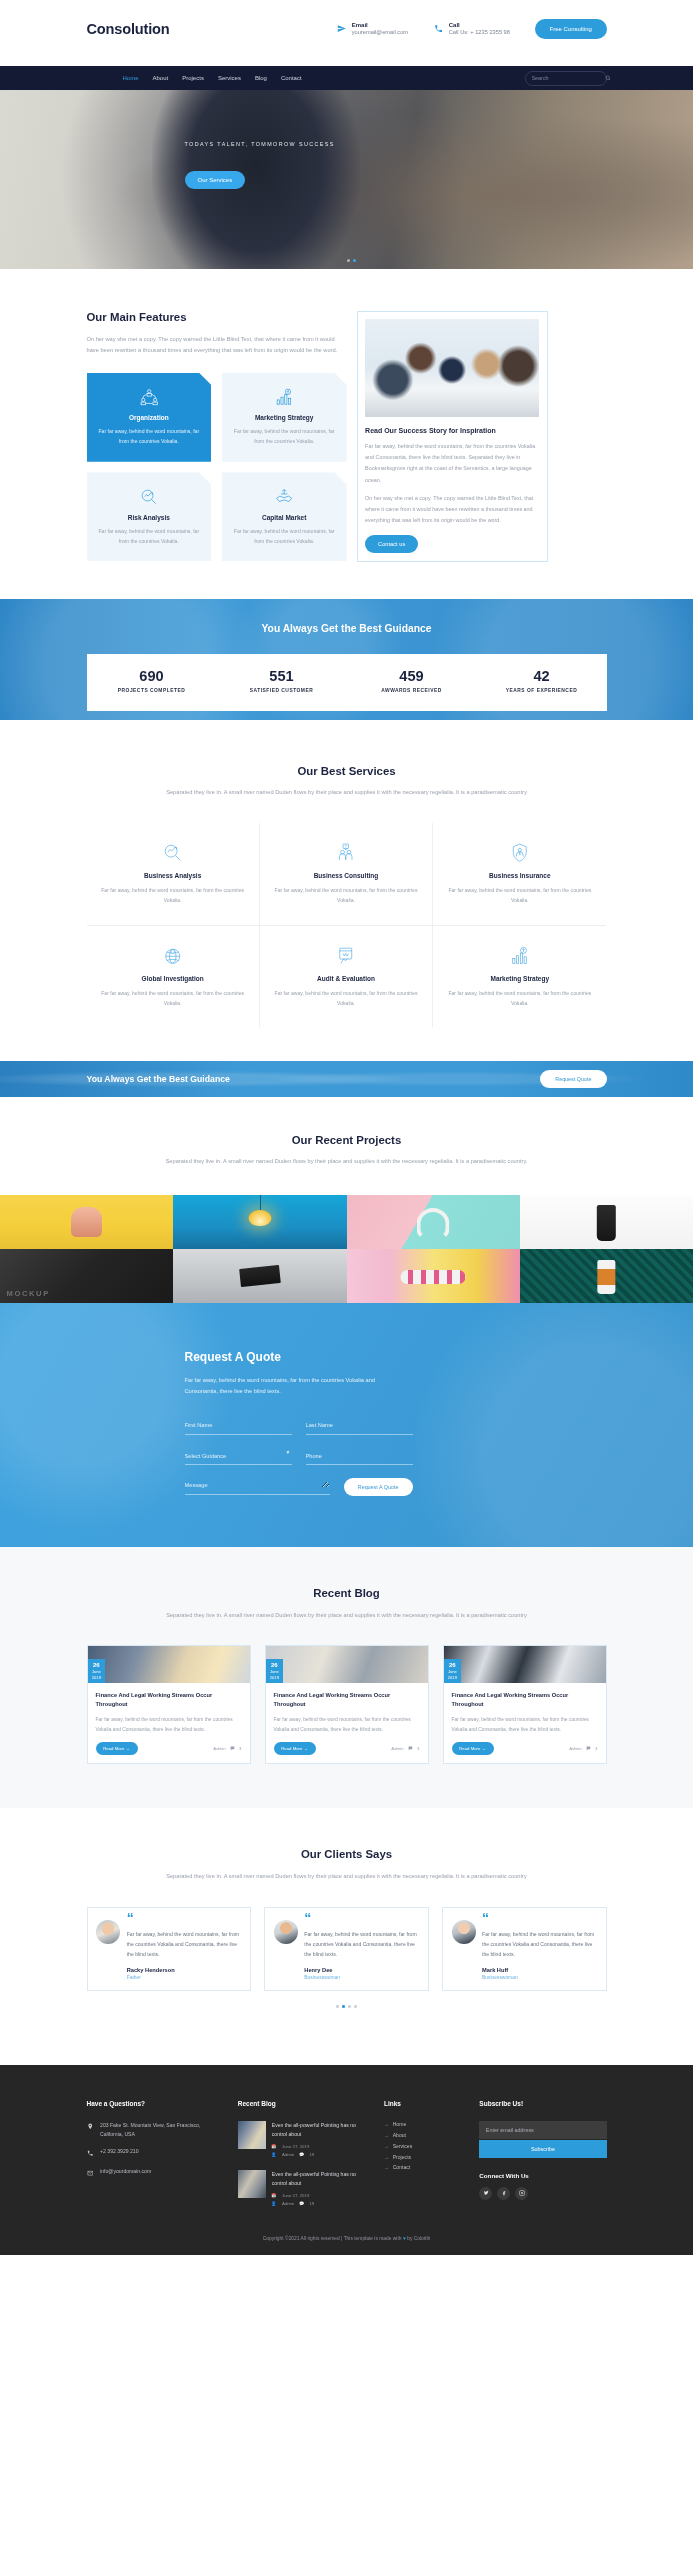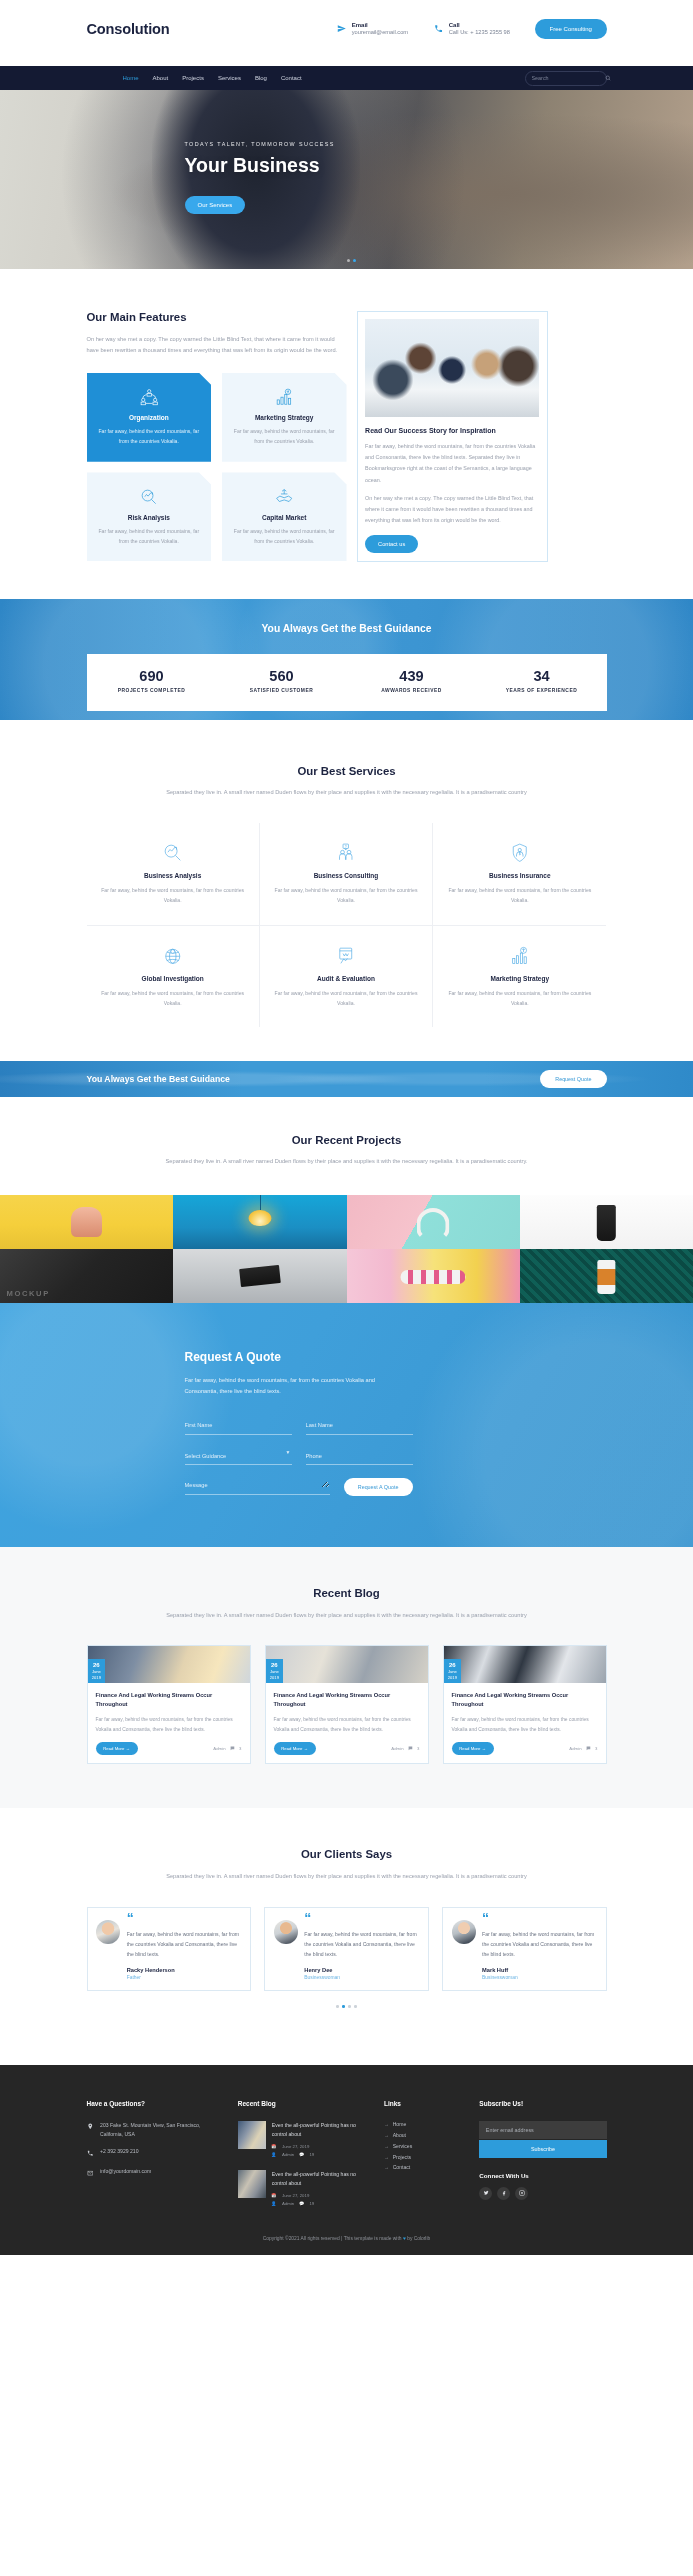--- a/index.html
+++ b/index.html
@@ -355,21 +355,20 @@
       </span>
     </div>
   </div>
 </nav>
 
 <section class="hero">
   <div class="hero-inner">
     <div class="wrap">
       <div class="hero-kicker">TODAYS TALENT, TOMMOROW SUCCESS</div>
       <div class="hero-title">
-        <span style="display:block">Your Business</span>
       </div>
       <button class="hero-btn">Our Services</button>
     </div>
   </div>
   <div class="hero-dots">
     <i></i>
     <i class="on"></i>
   </div>
 </section>
 
@@ -451,31 +450,31 @@
 <section class="guidance">
   <div class="g-title">You Always Get the Best Guidance</div>
   <div class="wrap">
     <div class="counters">
       <div class="counter">
         <b>690</b>
         <span class="bar"></span>
         <span>PROJECTS COMPLETED</span>
       </div>
       <div class="counter">
-        <b>560</b>
+        <b>551</b>
         <span class="bar"></span>
         <span>SATISFIED CUSTOMER</span>
       </div>
       <div class="counter">
-        <b>439</b>
+        <b>459</b>
         <span class="bar"></span>
         <span>AWWARDS RECEIVED</span>
       </div>
       <div class="counter">
-        <b>34</b>
+        <b>42</b>
         <span class="bar"></span>
         <span>YEARS OF EXPERIENCED</span>
       </div>
     </div>
   </div>
   <div class="guidance-pad"></div>
 </section>
 
 <section class="services center">
   <div class="wrap">

